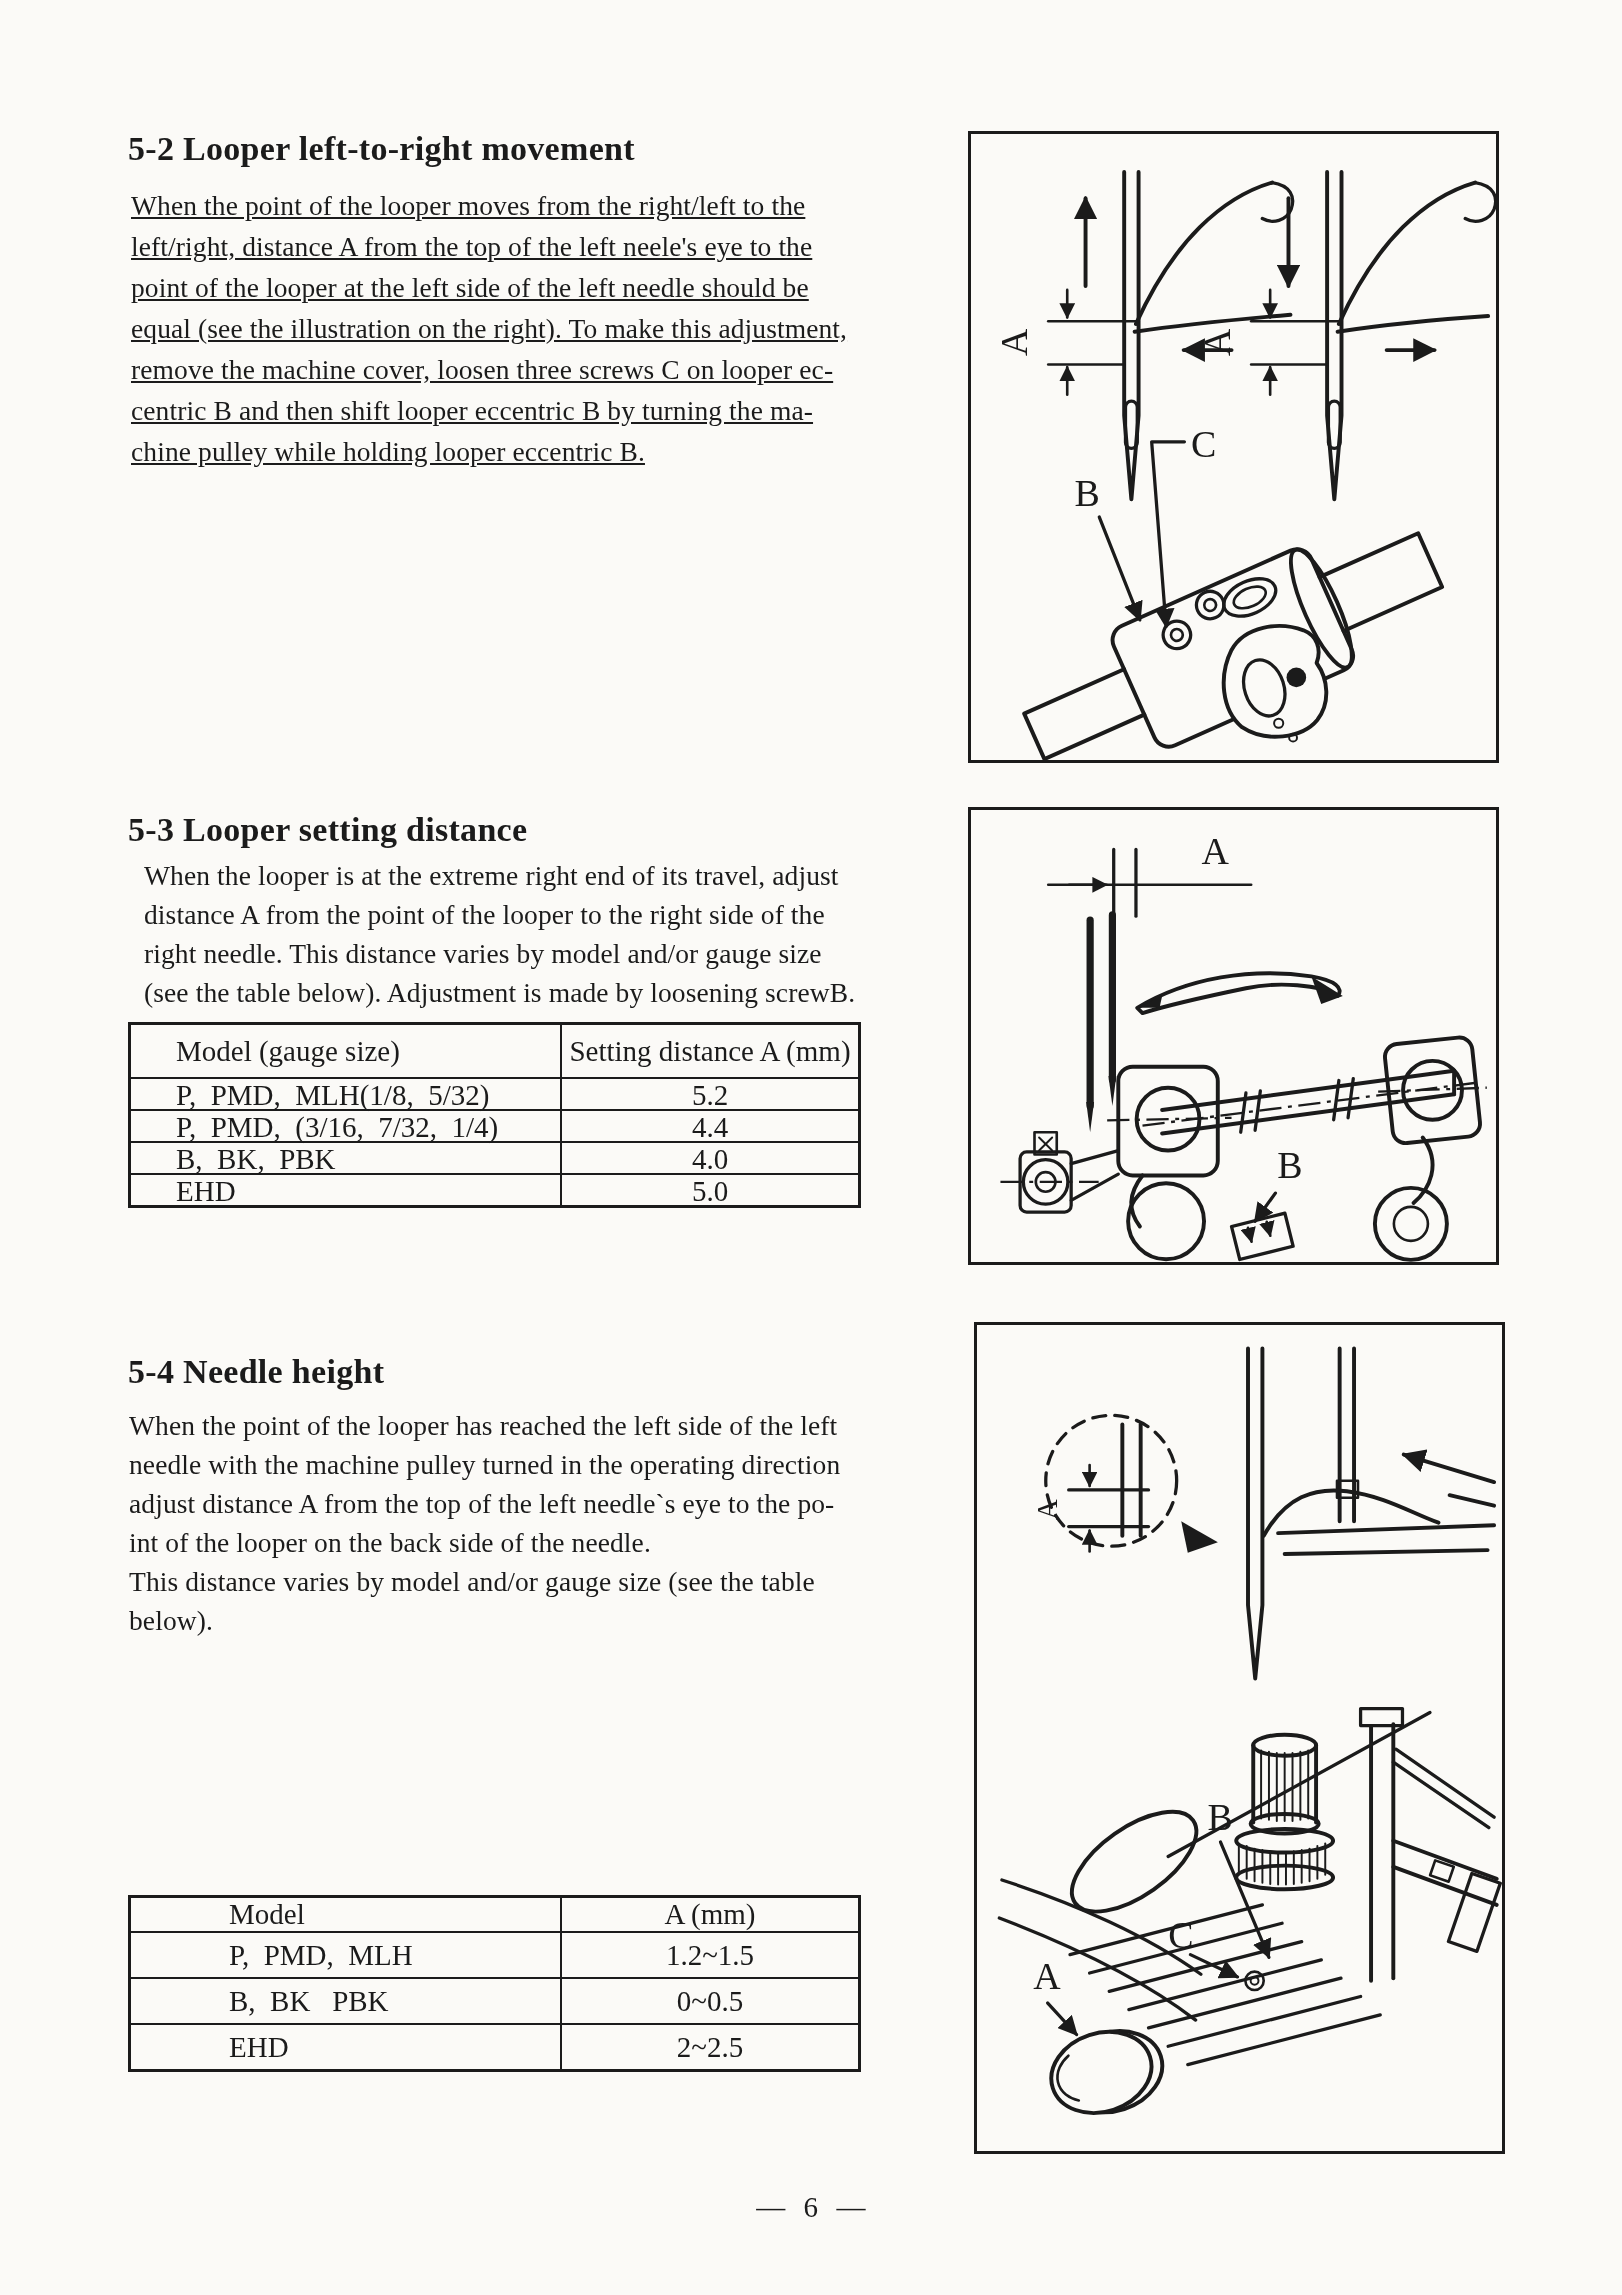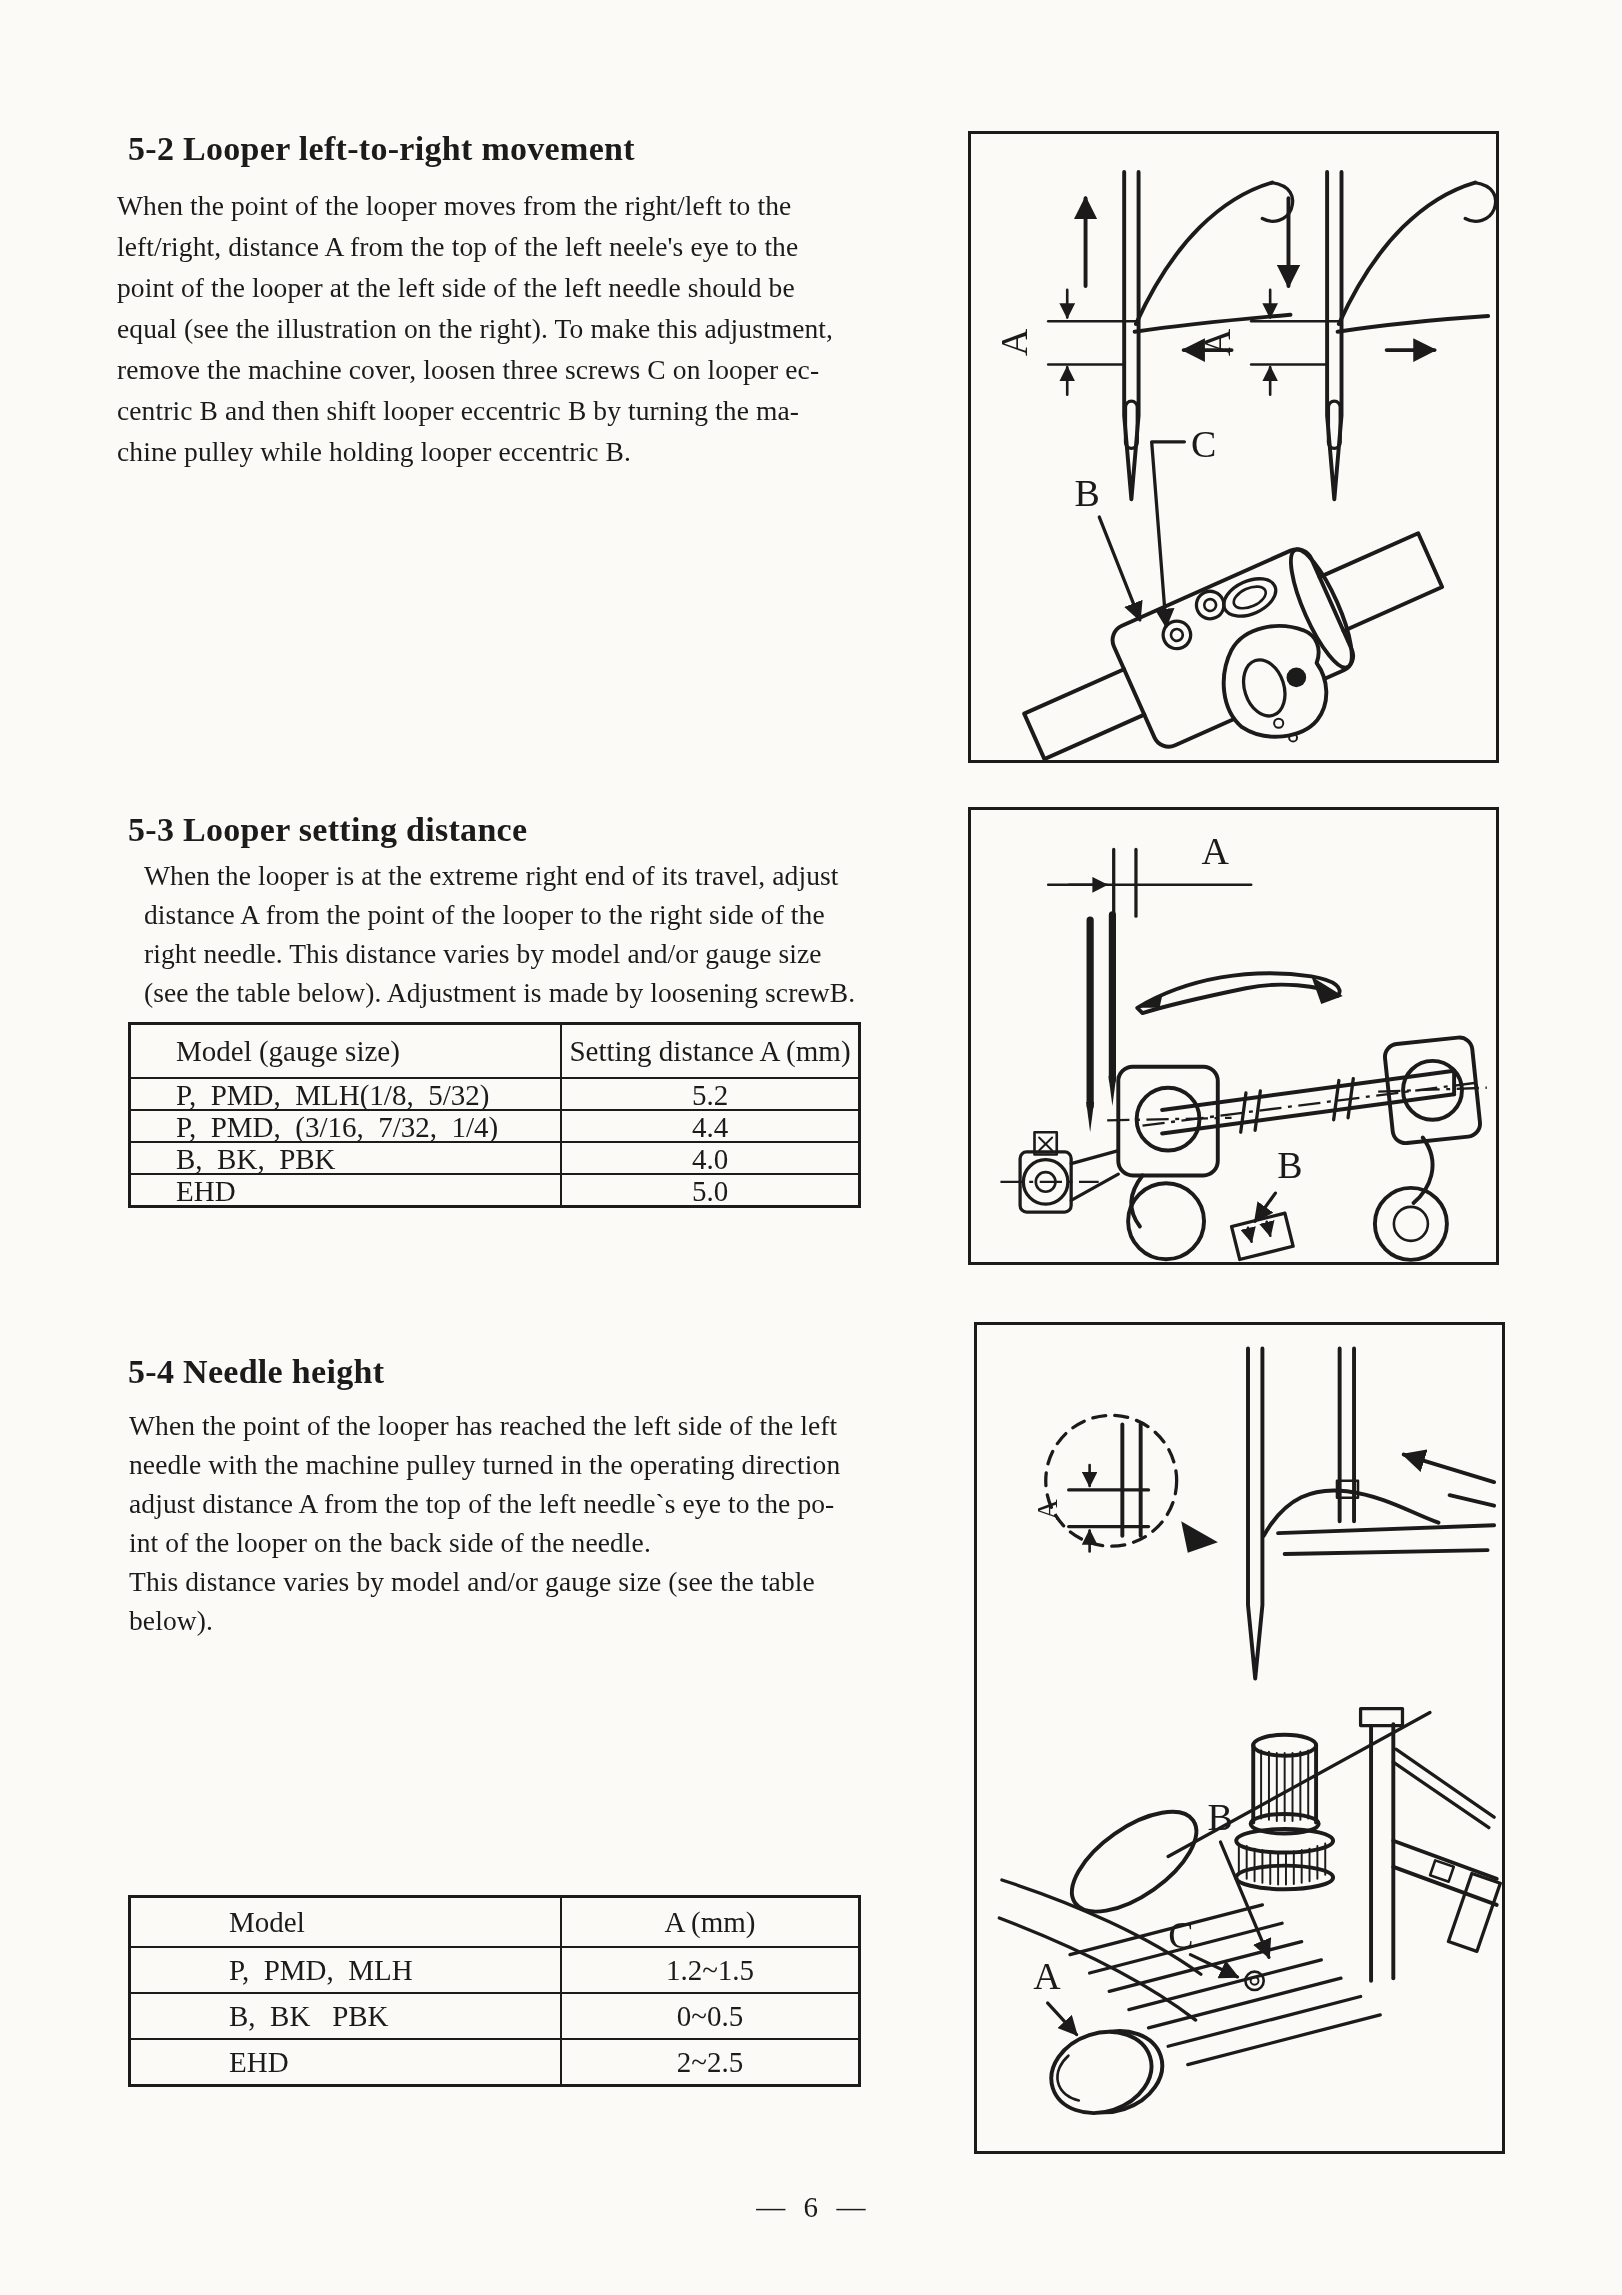--- a/index.html
+++ b/index.html
@@ -14,21 +14,21 @@
   .par{font-size:27.5px; line-height:41px; white-space:pre-line; width:772px; letter-spacing:0.1px; text-align:left;}
   .par.tight{line-height:39px;}
   
   .tbl{border:3.9px solid #1b1b1b; width:733px; box-sizing:border-box; background:#fbfaf7;}
   .trow{display:grid; grid-template-columns:429px 1fr; border-top:2.6px solid #1b1b1b; box-sizing:border-box;}
   .trow:first-child{border-top:none;}
   .cl{display:flex; align-items:center; padding-left:45px; font-size:29px; white-space:pre;}
   .cl.deep{padding-left:98px;}
   .cr{border-left:2.6px solid #1b1b1b; display:flex; align-items:center; justify-content:center; font-size:29px; white-space:pre;}
   .tbl1 .trow{height:32px;} .tbl1 .trow.head{height:52px;}
-  .tbl2 .trow{height:46px;} .tbl2 .trow.head{height:48px;}
+  .tbl2 .trow{height:46px;} .tbl2 .trow.head{height:33px;}
   
   .notebox{
     width:728px; height:169px; box-sizing:border-box;
     border:3.9px solid #1b1b1b; border-radius:30px;
     box-shadow:13px 15.7px 0 1.3px #1b1b1b;
     background:#fbfaf7; padding:17px 26px 0 31px;
   }
   .notebox .nh{font-size:29px; font-weight:bold; margin-bottom:3.9px; white-space:pre;}
   .notebox .nb{font-size:27.5px; line-height:39px; white-space:pre-line;}
   
@@ -43,21 +43,21 @@
   .figtext{font-family:"Liberation Serif", serif; font-size:58px; fill:#1b1b1b;}
   .figtext.small{font-size:44px;}
   .pagenum{width:100%; text-align:center; font-size:29px; white-space:pre; letter-spacing:1.3px;}
 </style>
 </head>
 <body>
 
 <div class="page">
 
   <div class="abs heading" style="left:128px; top:130px;">5-2 Looper left-to-right movement</div>
-  <div class="abs par" style="left:117px; top:185px;">When the point of the looper moves from the right/left to the
+  <div class="abs par" style="left:131px; top:185px;text-decoration:underline;">When the point of the looper moves from the right/left to the
 left/right, distance A from the top of the left neele's eye to the
 point of the looper at the left side of the left needle should be
 equal (see the illustration on the right). To make this adjustment,
 remove the machine cover, loosen three screws C on looper ec-
 centric B and then shift looper eccentric B by turning the ma-
 chine pulley while holding looper eccentric B.</div>
 
   <div class="abs figbox" style="left:968px; top:131px; width:531px; height:632px;">
     <svg viewBox="0 0 802 956" width="525" height="626">
       <defs>

